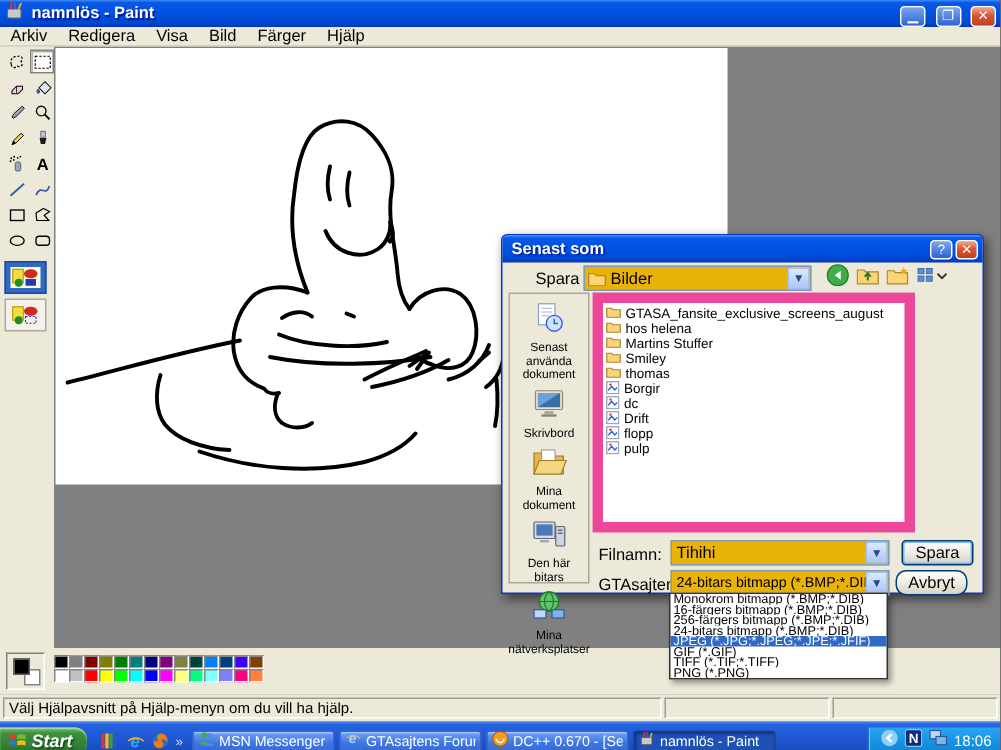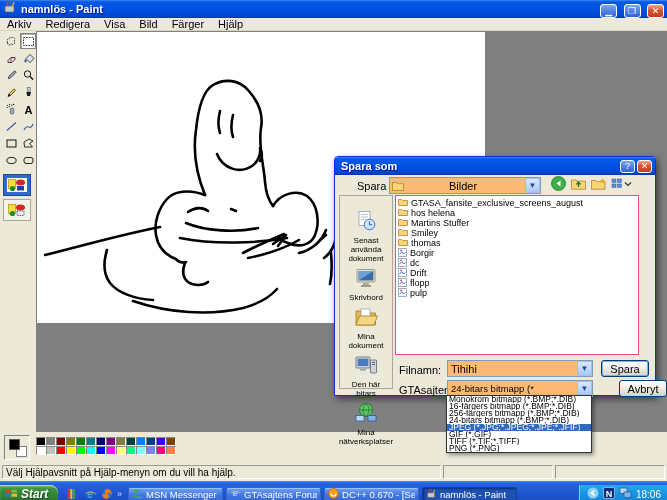--- a/index.html
+++ b/index.html
@@ -76,33 +76,33 @@
   #dialog{position:absolute;left:334px;top:156px;width:322px;height:240px;z-index:10;
     border:1px solid #0831d9;border-radius:4px 4px 0 0;background:#ece9d8;
     box-shadow:2px 3px 7px rgba(0,0,0,.55);}
   #dlg-titlebar{height:18px;border-radius:3px 3px 0 0;display:flex;align-items:center;padding:0 3px 0 6px;
     background:linear-gradient(180deg,#3b8bf5 0%,#0a57e6 10%,#0054e3 45%,#0047d2 85%,#0038b5 100%);}
   #dlg-titlebar .dlg-title{color:#fff;font-size:11px;font-weight:bold;text-shadow:1px 1px 1px #00138c;flex:1;}
   .dlg-wc{width:15px;height:13px;margin-left:2px;border:1px solid #fff;border-radius:3px;color:#fff;
     font-size:9px;line-height:10px;text-align:center;padding:0;background:linear-gradient(180deg,#7ba5ee,#2e63d5);}
   .dlg-wc.close{background:linear-gradient(180deg,#f1a78e,#d75532 45%,#bf3f1d);}
   .dlg-label{position:absolute;font-size:11px;color:#000;}
-  .combo{position:absolute;height:17px;background:#fdba74;border:1px solid #7f9db9;display:flex;align-items:center;font-size:11px;gap:42px;}
+  .combo{position:absolute;height:17px;background:#eab308;border:1px solid #7f9db9;display:flex;align-items:center;font-size:11px;}
   .combo .val{flex:1;padding:0 3px;white-space:nowrap;overflow:hidden;}
   .combo .arrow{width:15px;height:15px;border-radius:2px;margin:0;border:1px solid #9ebef5;
     background:linear-gradient(180deg,#dce9fd,#aac7f6);color:#254a8f;font-size:8px;line-height:14px;text-align:center;}
   .xp-btn{position:absolute;width:48px;height:17px;border:1px solid #003c74;border-radius:3px;font-size:11px;
     background:linear-gradient(180deg,#fff,#ece9e0 55%,#d8d0c4);padding:0;}
   .xp-btn.default{box-shadow:0 0 0 1px #7eb0f1 inset;}
   #placesbar{position:absolute;left:4px;top:38px;width:54px;height:194px;background:#ece9d8;
-    border:1px solid #aca899;display:flex;flex-direction:column;align-items:center;padding-top:13px;gap:2px;}
+    border:1px solid #aca899;display:flex;flex-direction:column;align-items:center;padding-top:4px;gap:2px;}
   .place-item{width:50px;display:flex;flex-direction:column;align-items:center;background:none;border:none;padding:1px 0;}
   .place-item .pl-label{font-size:8px;line-height:9px;text-align:center;color:#000;margin-top:1px;}
-  #filelist{position:absolute;left:60px;top:38px;width:244px;height:160px;background:#fff;
-    border:1px solid #ec4899;overflow:hidden;padding:2px 2px;}
+  #filelist{position:absolute;left:60px;top:38px;width:215px;height:160px;background:#fff;
+    border:7px solid #ec4899;overflow:hidden;padding:2px 2px;}
   .file-item{display:flex;align-items:center;gap:3px;height:10px;font-size:9px;white-space:nowrap;}
   #dlg-toolbar{position:absolute;left:216px;top:19px;display:flex;align-items:center;gap:5px;}
   .dlg-tool{background:none;border:none;padding:0;display:flex;align-items:center;}
 
   #format-dropdown{position:absolute;left:446px;top:395px;width:146px;z-index:20;background:#fff;
     border:1px solid #333;box-shadow:2px 2px 4px rgba(0,0,0,.4);}
   .fmt-item{height:7px;line-height:7px;font-size:8.5px;padding:0 2px;white-space:nowrap;overflow:hidden;color:#000;}
   .fmt-item.sel{background:#316ac5;color:#fff;}
 </style>
 </head>
@@ -405,21 +405,21 @@
       <span><svg width="13" height="12" viewBox="0 0 13 12">
             <rect x="1" y="1" width="7" height="5.5" fill="#bcd8f5" stroke="#2a5a9e" stroke-width="0.8"></rect>
             <rect x="5" y="5" width="7" height="5.5" fill="#7fb4e8" stroke="#2a5a9e" stroke-width="0.8"></rect>
           </svg></span>
       <span class="clock">18:06</span>
     </div>
   </div>
 
   <div id="dialog">
     <div id="dlg-titlebar">
-      <span class="dlg-title">Spara som</span>
+      <span class="dlg-title">Senast som</span>
       <button class="dlg-wc">?</button>
       <button class="dlg-wc close">✕</button>
     </div>
 
     <span class="dlg-label" style="left:22px;top:23px;">Spara i:</span>
     <div class="combo" style="left:54px;top:20px;width:152px;">
       <span style="margin-left:2px;display:flex;">
           <svg width="12" height="10" viewBox="0 0 12 10">
             <path d="M0.5 1.5 h4 l1 1.2 h6 v6.8 h-11 z" fill="#FBD476" stroke="#A98434" stroke-width="0.8"></path>
           </svg>
@@ -590,21 +590,21 @@
       <span class="val">Tihihi</span>
       <span class="arrow">▼</span>
     </div>
     <button class="xp-btn default" style="left:266px;top:203px;">Spara</button>
 
     <span class="dlg-label" style="left:64px;top:227px;">GTAsajtens:</span>
     <div class="combo" style="left:112px;top:223px;width:146px;">
       <span class="val" style="font-size:9.5px;">24-bitars bitmapp (*.BMP;*.DIB)</span>
       <span class="arrow">▼</span>
     </div>
-    <button class="xp-btn" style="left:284px;top:223px;">Avbryt</button>
+    <button class="xp-btn" style="left:262px;top:223px;border-radius:7px;">Avbryt</button>
   </div>
 
   <div id="format-dropdown">
       <div class="fmt-item">Monokrom bitmapp (*.BMP;*.DIB)</div>
       <div class="fmt-item">16-färgers bitmapp (*.BMP;*.DIB)</div>
       <div class="fmt-item">256-färgers bitmapp (*.BMP;*.DIB)</div>
       <div class="fmt-item">24-bitars bitmapp (*.BMP;*.DIB)</div>
       <div class="fmt-item sel">JPEG (*.JPG;*.JPEG;*.JPE;*.JFIF)</div>
       <div class="fmt-item">GIF (*.GIF)</div>
       <div class="fmt-item">TIFF (*.TIF;*.TIFF)</div>

